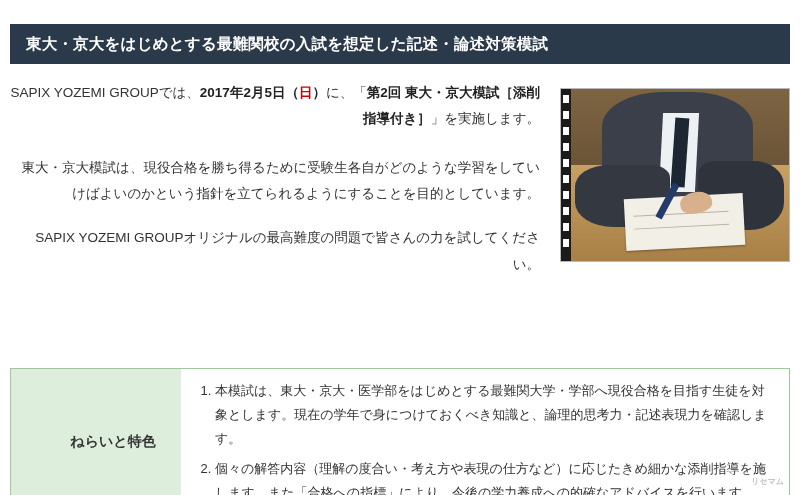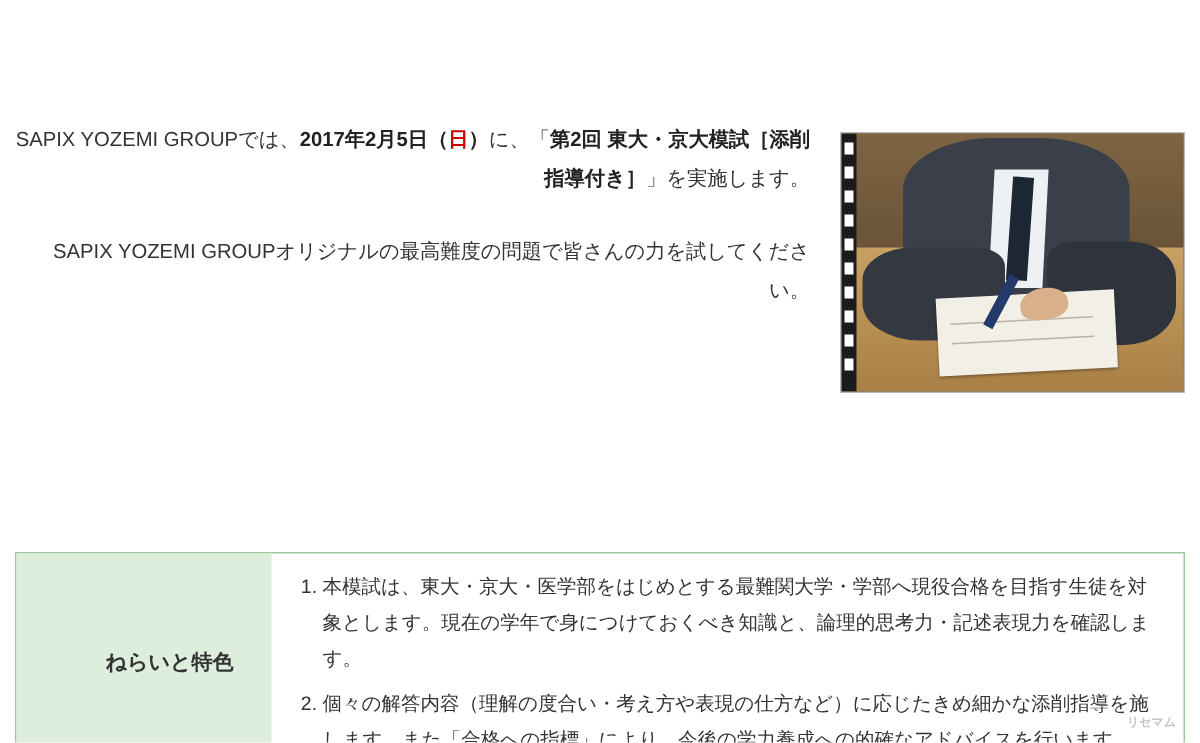--- a/index.html
+++ b/index.html
@@ -229,20 +229,23 @@
     text-align: right;
     margin-top: -4px;
     color: #c4c4c4;
   }
 </style>
 </head>
 <body>
 
 <div class="page">
 
+  <div class="title-bar">
+    <span class="title-text">東大・京大をはじめとする最難関校の入試を想定した記述・論述対策模試</span>
+  </div>
 
   <div class="photo">
     <div class="wall"></div>
     <div class="desk"></div>
     <div class="suit"></div>
     <div class="shirt"></div>
     <div class="tie"></div>
     <div class="arm-l"></div>
     <div class="arm-r"></div>
     <div class="paper"></div>
@@ -260,20 +263,21 @@
         <i style="top:134px"></i>
       <i style="top:150px"></i>
     </div>
   </div>
 
   <div class="content">
     <div class="text-col">
 
       <p class="para lead"><span>SAPIX YOZEMI GROUPでは、</span><span class="b">2017年2月5日</span><span class="b">（</span><span class="red">日</span><span class="b">）</span><span>に、「</span><span class="b">第2回 東大・京大模試［添削指導付き］</span><span>」を実施します。</span></p>
 
+      <p class="para">東大・京大模試は、現役合格を勝ち得るために受験生各自がどのような学習をしていけばよいのかという指針を立てられるようにすることを目的としています。</p>
       <p class="para">SAPIX YOZEMI GROUPオリジナルの最高難度の問題で皆さんの力を試してください。</p>
 
     </div>
   </div>
 
   <div class="feature-box">
     <div class="feature-label">ねらいと特色</div>
     <div class="feature-body">
       <ol>
         <li>本模試は、東大・京大・医学部をはじめとする最難関大学・学部へ現役合格を目指す生徒を対象とします。現在の学年で身につけておくべき知識と、論理的思考力・記述表現力を確認します。</li>

